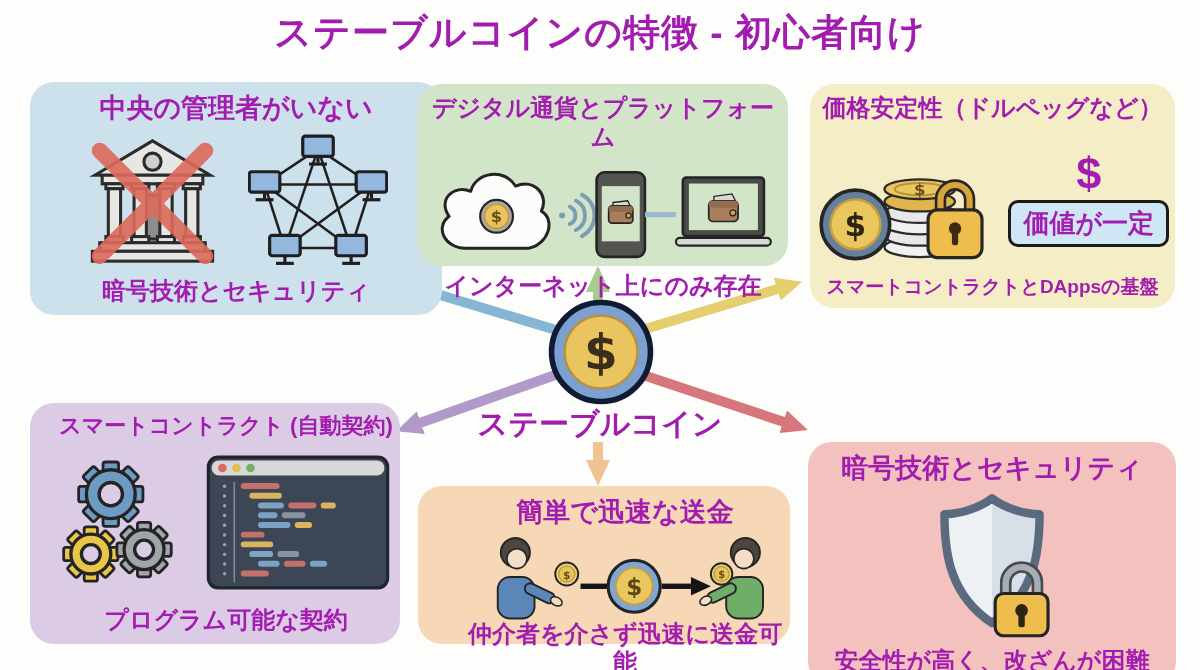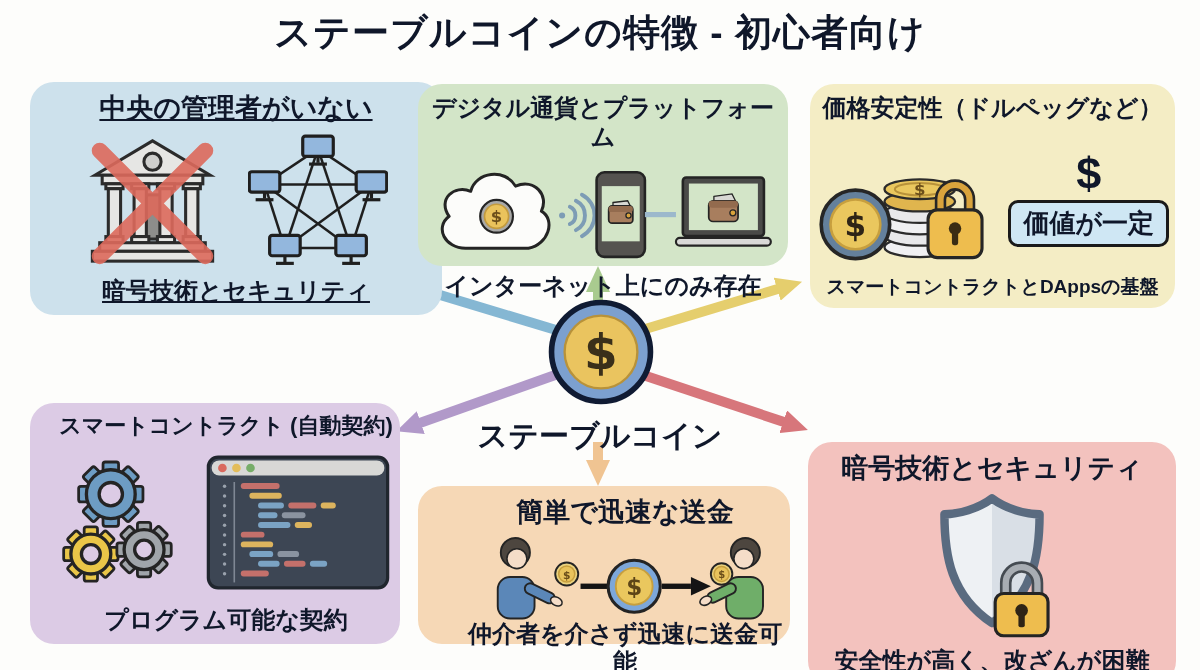--- a/index.html
+++ b/index.html
@@ -1,46 +1,46 @@
 <!DOCTYPE html>
 <html><head>
 <meta charset="utf-8">
 <style>
   html,body{margin:0;padding:0;}
   .canvas{position:relative;width:1200px;height:670px;background:#fdfdfb;overflow:hidden;
-    font-family:"Liberation Sans","DejaVu Sans",sans-serif;color:#0f172a;}
+    font-family:"Liberation Sans","DejaVu Sans",sans-serif;color:#a21caf;}
   .title{position:absolute;top:8px;left:0;width:1200px;text-align:center;
     font-size:37px;font-weight:800;letter-spacing:1px;}
   .card{position:absolute;border-radius:24px;display:flex;flex-direction:column;
     align-items:center;box-sizing:border-box;padding:8px 6px 10px;}
   .card h2{margin:2px 0 0;font-weight:800;text-align:center;line-height:1.2;}
   .icon-area{flex:1;display:flex;align-items:center;justify-content:center;width:100%;}
   .caption{font-weight:800;text-align:center;line-height:1.15;}
   
-  .card-tl{left:30px;top:82px;width:412px;height:233px;text-decoration:underline;}
+  .card-tl{left:30px;top:82px;width:412px;height:233px;}
   .card-tc{left:418px;top:84px;width:370px;height:182px;}
   .card-tr{left:810px;top:84px;width:365px;height:224px;}
   .card-bl{left:30px;top:403px;width:370px;height:241px;}
   .card-bc{left:418px;top:486px;width:372px;height:158px;}
   .card-br{left:808px;top:402px;width:368px;height:243px;margin-top:40px;}
   .card-tl h2{font-size:27px;} .card-tl .caption{font-size:24px;}
   .card-tc h2{font-size:24px;} .card-tc .caption{font-size:24px;}
   .card-tr h2{font-size:24px;} .card-tr .caption{font-size:19px;}
   .card-bl h2{font-size:22px;} .card-bl .caption{font-size:24px;}
   .card-bc h2{font-size:27px;} .card-bc .caption{font-size:24px;}
   .card-br h2{font-size:27px;} .card-br .caption{font-size:24px;}
   .tl-icons{gap:28px;} .bl-icons{gap:22px;}
   .tr-icons{gap:16px;}
   .tr-col{display:flex;flex-direction:column;align-items:center;gap:4px;}
   .dollar-big{font-size:45px;font-weight:800;line-height:1;}
   .badge{background:#cfe7f4;border:3px solid #1a1a1a;border-radius:10px;
     padding:3px 12px;font-size:26px;font-weight:800;white-space:nowrap;text-align:center;}
   .arrows{position:absolute;left:0;top:0;}
   .center-coin{position:absolute;left:545px;top:296px;width:112px;height:112px;}
-  .center-label{position:absolute;left:430px;top:416px;width:340px;text-align:center;
+  .center-label{position:absolute;left:430px;top:404px;width:340px;text-align:center;
     font-size:30px;font-weight:800;}
   svg text{font-family:"DejaVu Sans","Liberation Sans",sans-serif;font-weight:bold;}
 </style>
 </head>
 <body>
 
 <div class="canvas">
 
   <div class="title">ステーブルコインの特徴 - 初心者向け</div>
 

